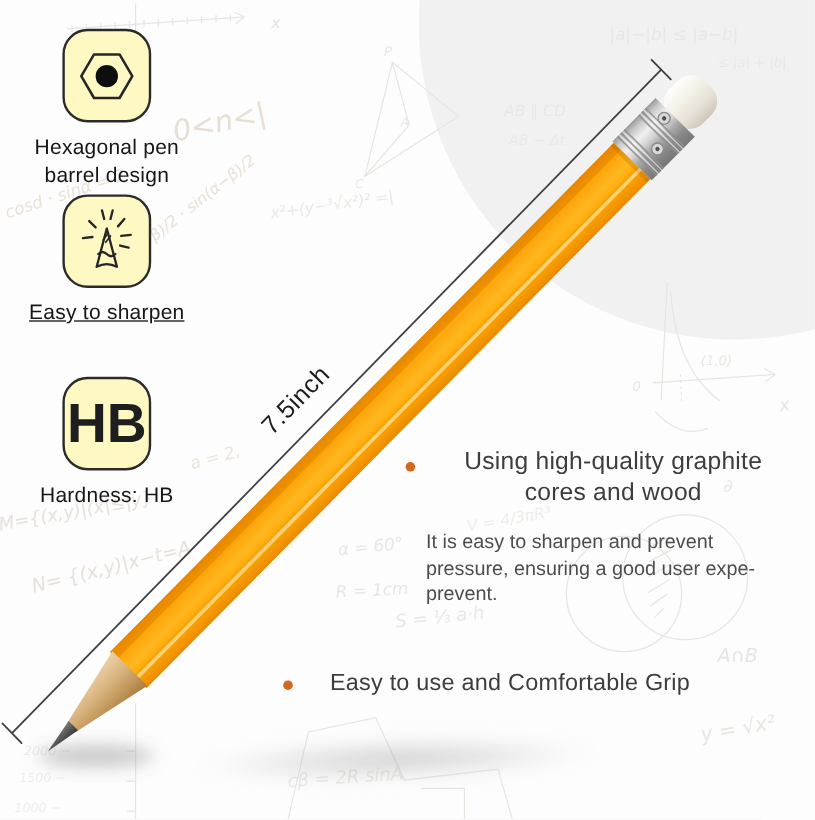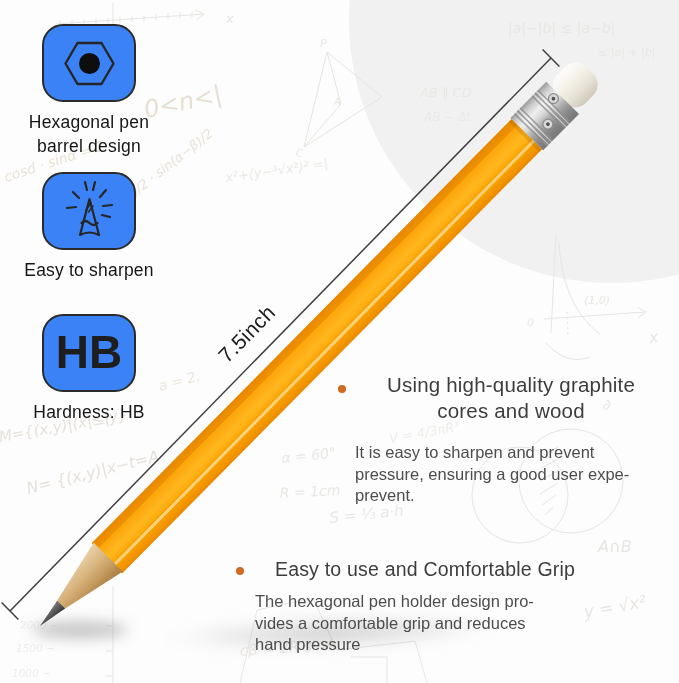--- a/index.html
+++ b/index.html
@@ -17,24 +17,24 @@
 
   svg.layer { position:absolute; left:0; top:0; }
 
   .doodle {
     font-family:"DejaVu Sans", sans-serif;
     font-style:italic;
   }
 
   
   .feature { position:absolute; left:0; width:178px; text-align:center; }
-  .f1 { top:24px; } .f2 { top:172px; } .f3 { top:314px; }
+  .f1 { top:24px; } .f2 { top:162px;text-decoration:underline; } .f3 { top:314px; }
   .icon-box {
-    width:94px; height:78px; box-sizing:border-box; margin:0 auto;
-    border:2.5px solid #2b2b2b; border-radius:21px; background:#3b82f6;
+    width:74px; height:78px; box-sizing:border-box; margin:0 auto;
+    border:2.5px solid #2b2b2b; border-radius:21px; background:#fef9c3;
     display:flex; align-items:center; justify-content:center;
   }
   .feature-label {
     margin-top:8px; font-size:17.5px; line-height:24px;
     color:#161616; font-weight:500; letter-spacing:.2px;
   }
   .hb-text {
     font-size:46px; font-weight:bold; color:#1e1e1e; letter-spacing:0px;
     line-height:1; padding-bottom:3px;
   }
@@ -273,20 +273,15 @@
       <div>pressure, ensuring a good user expe-</div>
       <div>prevent.</div>
     </div>
   </div>
 
   <div class="callout co2">
     <span class="bullet"></span>
     <div class="title">
       <div>Easy to use and Comfortable Grip</div>
     </div>
-    <div class="body">
-      <div>The hexagonal pen holder design pro-</div>
-      <div>vides a comfortable grip and reduces</div>
-      <div>hand pressure</div>
-    </div>
   </div>
 
 </div>
 
 </body></html>

